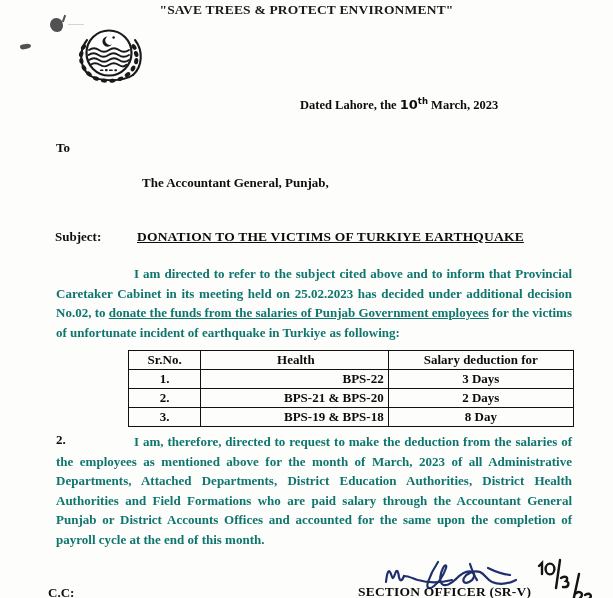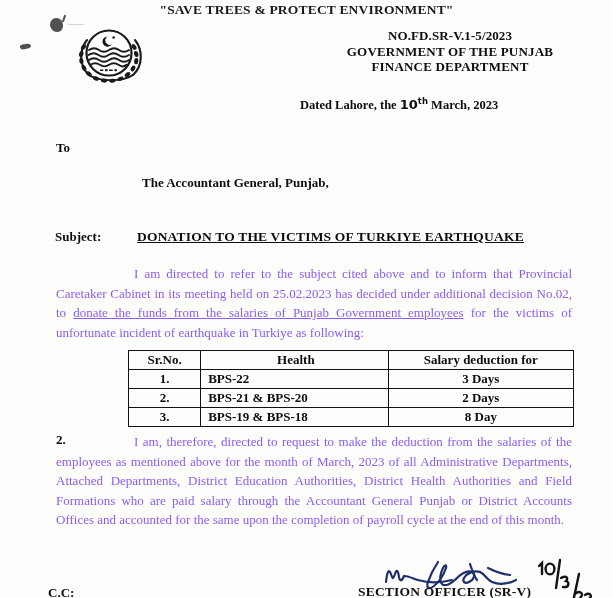--- a/index.html
+++ b/index.html
@@ -93,22 +93,22 @@
     text-decoration: underline;
     letter-spacing: 0.2px;
   }
 
   
   .para {
     font-size: 13px;
     line-height: 19.5px;
     text-align: justify;
     text-justify: inter-word;
-    font-weight: normal;
-    color: #8b5cf6;
+    font-weight: bold;
+    color: #0f766e;
   }
   #para1 { left: 56px; top: 264px; width: 516px; }
   #para1 .lead { display: inline-block; width: 78px; }
   #para2 { left: 56px; top: 432px; width: 516px; }
   #para2-num { left: 56px; top: 432px; font-size: 13px; font-weight: bold; }
   #para2 .lead { display: inline-block; width: 78px; }
 
   
   #deduction-table {
     left: 128px; top: 350px;
@@ -120,21 +120,21 @@
   #deduction-table, #deduction-table th, #deduction-table td {
     border: 1.6px solid #111;
   }
   #deduction-table th, #deduction-table td {
     padding: 1px 4px;
     height: 16px;
     line-height: 16px;
   }
   #deduction-table th { text-align: center; }
   .col-sr   { width: 56px;  text-align: center; }
-  .col-grade{ width: 157px; text-align: left; padding-left: 7px !important; }
+  .col-grade{ width: 157px; text-align: right; padding-left: 7px !important; }
   .col-ded  { width: 158px; text-align: center; }
 
   
   #sig-wrap { left: 330px; top: 552px; width: 283px; height: 62px; }
   #sig-svg { position: absolute; left: 52px; top: 2px; }
   #sig-title {
     position: absolute; left: 28px; top: 32px;
     font-size: 13.5px; font-weight: bold; letter-spacing: 0.2px;
     white-space: nowrap;
   }
@@ -198,25 +198,20 @@
 
       <g fill="#1a1a1a">
         <rect x="31" y="49.4" width="3.4" height="1.7" rx="0.7"></rect>
         <rect x="36" y="49.0" width="2.6" height="2.2" rx="0.7"></rect>
         <rect x="40" y="49.4" width="3.8" height="1.7" rx="0.7"></rect>
         <rect x="45.3" y="49.2" width="2.7" height="2.0" rx="0.7"></rect>
       </g>
     </svg>
   </div>
 
-  <div class="abs" id="header-right">
-    <div class="ref">NO.FD.SR-V.1-5/2023</div>
-    <div>GOVERNMENT OF THE PUNJAB</div>
-    <div>FINANCE DEPARTMENT</div>
-  </div>
 
   <div class="abs" id="dateline">
     <span>Dated Lahore, the</span>
     <span class="hand"><span>10</span><sup>th</sup></span>
     <span>March, 2023</span>
   </div>
 
   <div class="abs" id="to-label">To</div>
   <div class="abs" id="addressee">
     <div>The Accountant General, Punjab,</div>

